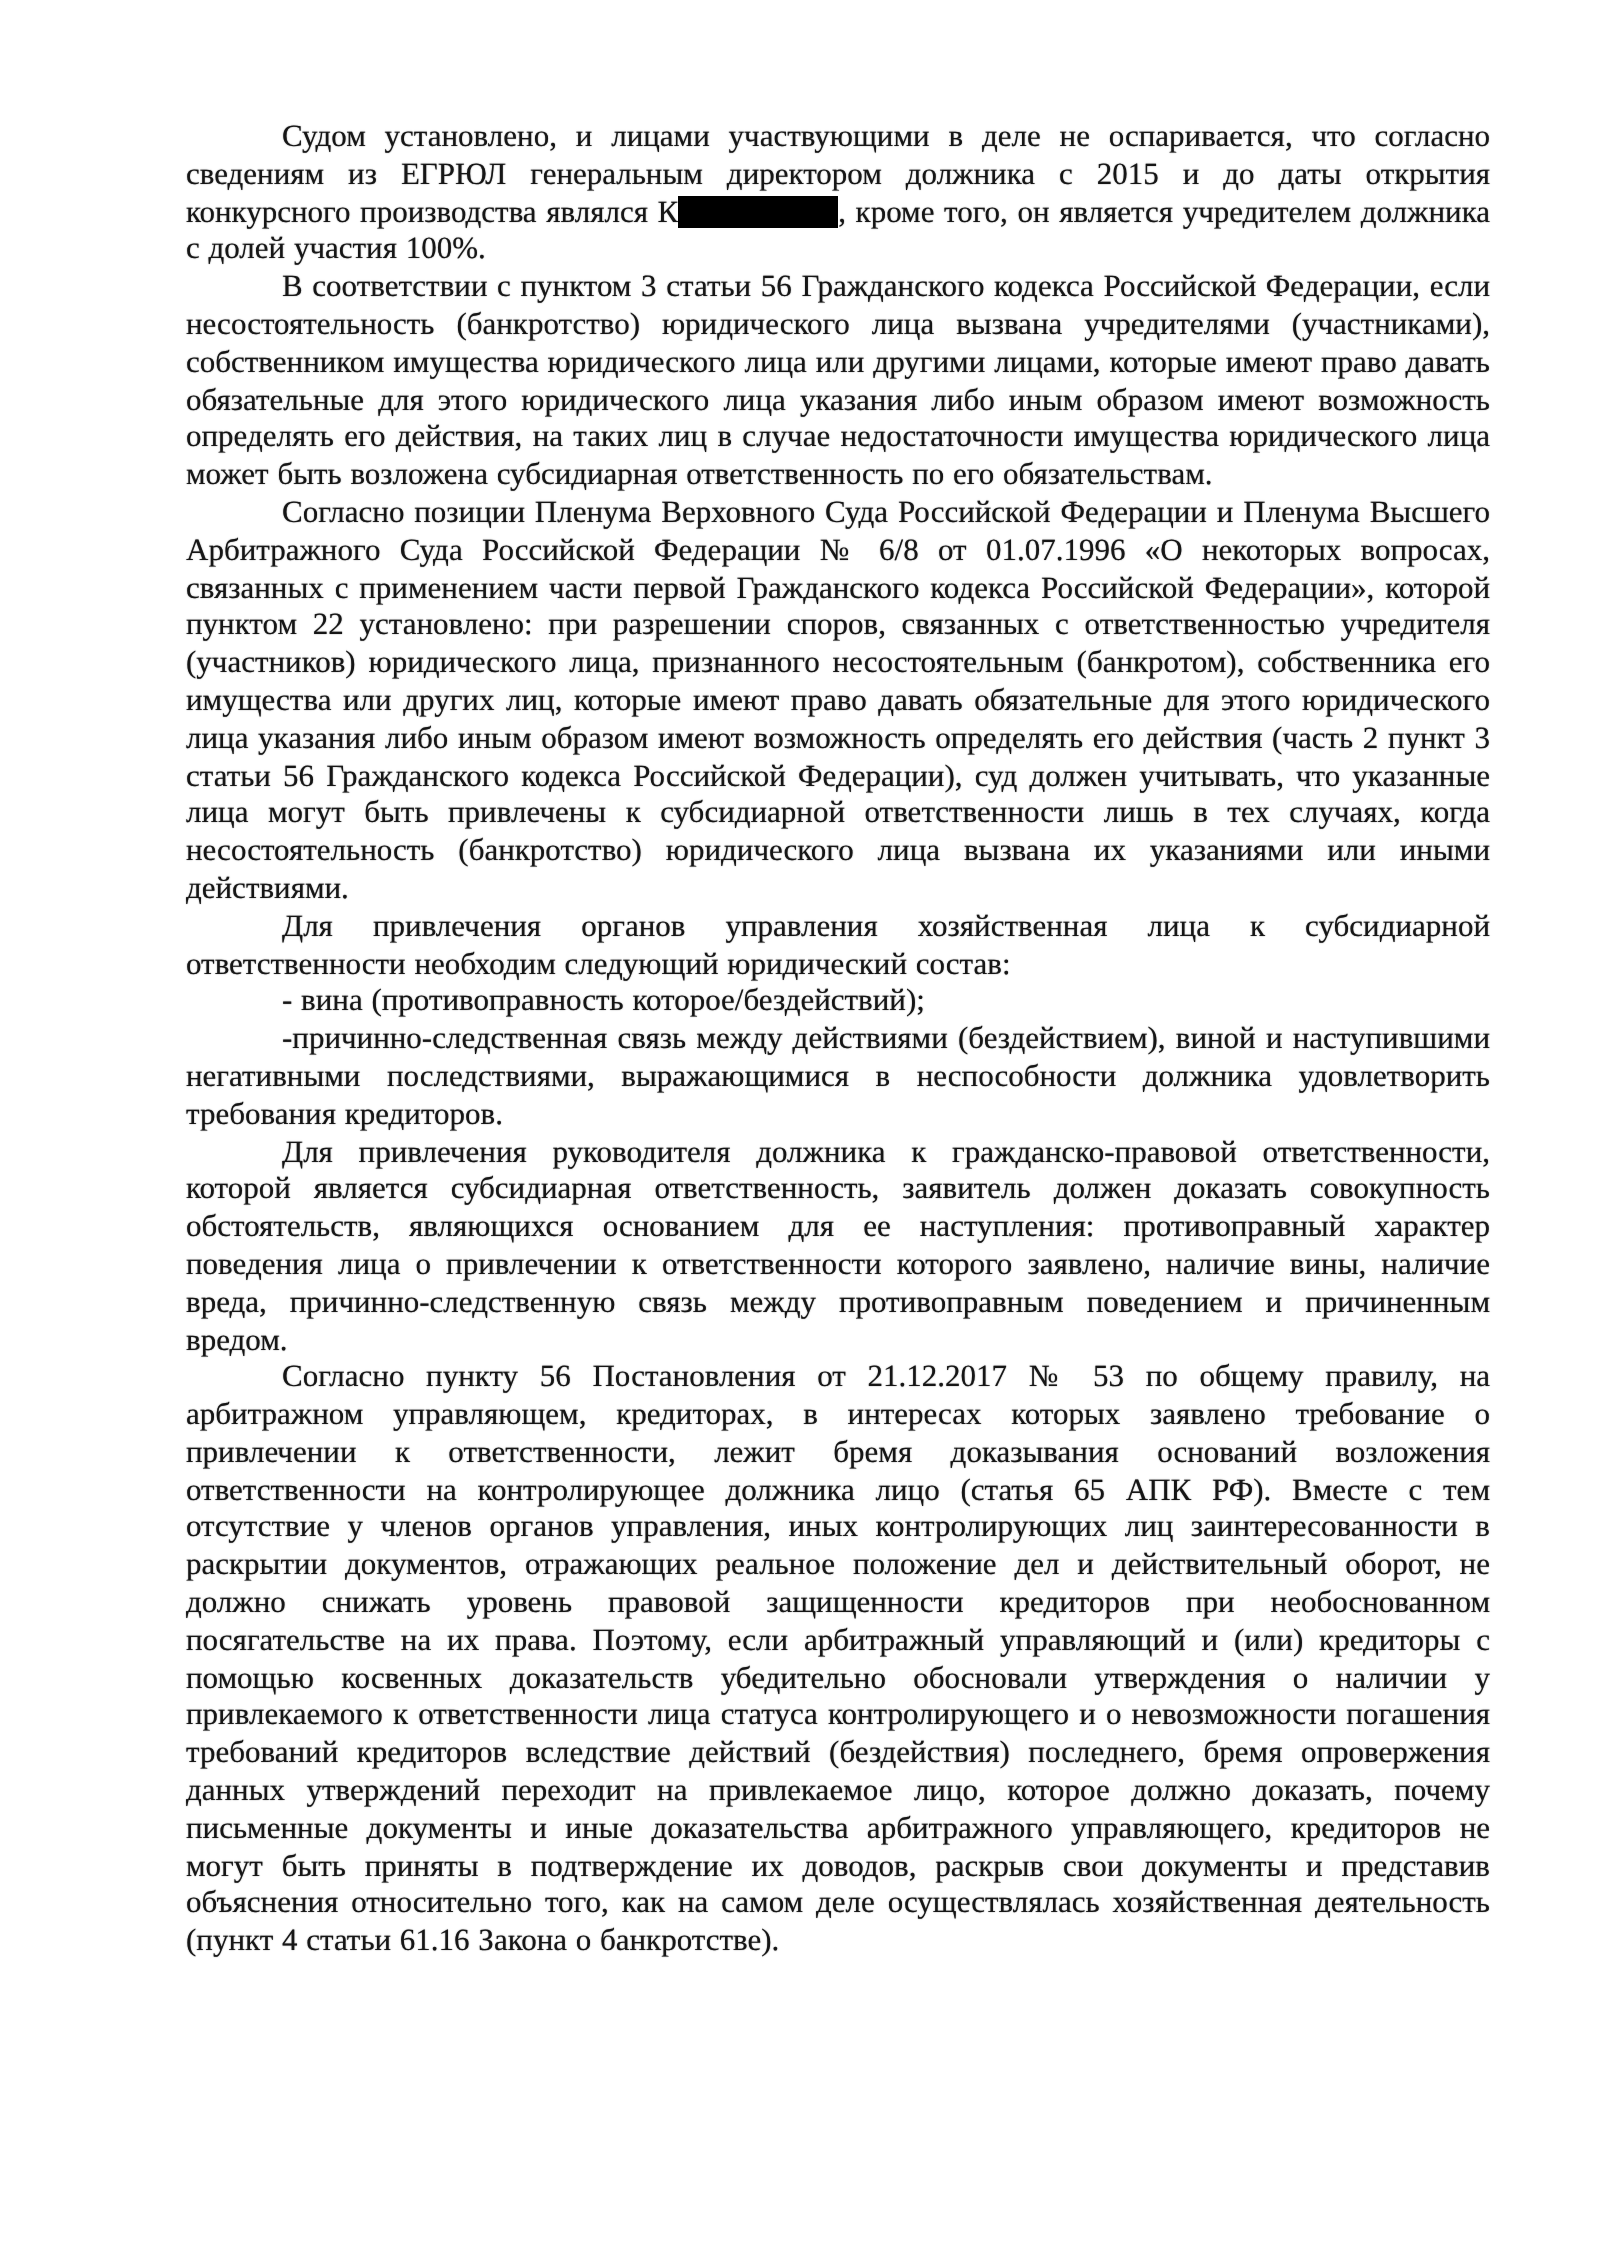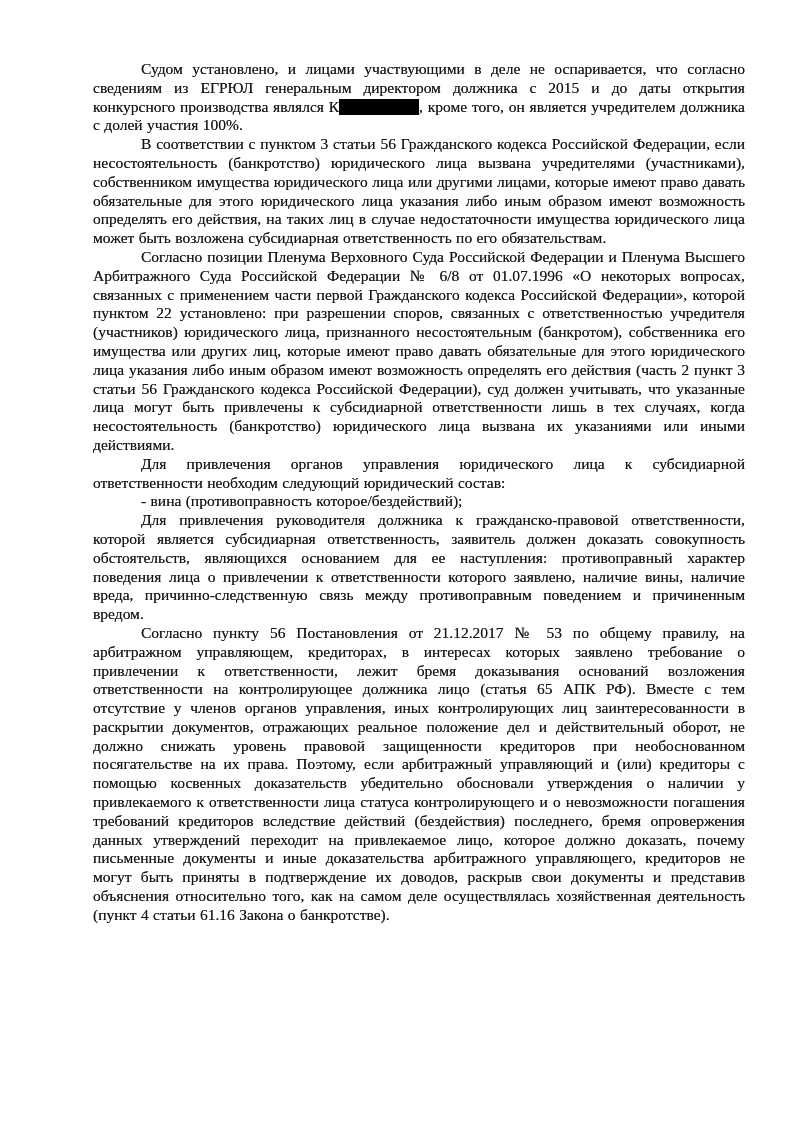--- a/index.html
+++ b/index.html
@@ -49,18 +49,19 @@
   }
 </style>
 </head>
 <body>
 
 <div class="page">
   <main class="page-text" style="color: rgb(22, 22, 22);">
       <p>Судом установлено, и лицами участвующими в деле не оспаривается, что согласно сведениям из ЕГРЮЛ генеральным директором должника с 2015 и до даты открытия конкурсного производства являлся К<span class="redaction" style="width: 80px; background: rgb(0, 0, 0);"></span>, кроме того, он является учредителем должника с долей участия 100%.</p>
       <p>В соответствии с пунктом 3 статьи 56 Гражданского кодекса Российской Федерации, если несостоятельность (банкротство) юридического лица вызвана учредителями (участниками), собственником имущества юридического лица или другими лицами, которые имеют право давать обязательные для этого юридического лица указания либо иным образом имеют возможность определять его действия, на таких лиц в случае недостаточности имущества юридического лица может быть возложена субсидиарная ответственность по его обязательствам.</p>
       <p>Согласно позиции Пленума Верховного Суда Российской Федерации и Пленума Высшего Арбитражного Суда Российской Федерации № 6/8 от 01.07.1996 «О некоторых вопросах, связанных с применением части первой Гражданского кодекса Российской Федерации», которой пунктом 22 установлено: при разрешении споров, связанных с ответственностью учредителя (участников) юридического лица, признанного несостоятельным (банкротом), собственника его имущества или других лиц, которые имеют право давать обязательные для этого юридического лица указания либо иным образом имеют возможность определять его действия (часть 2 пункт 3 статьи 56 Гражданского кодекса Российской Федерации), суд должен учитывать, что указанные лица могут быть привлечены к субсидиарной ответственности лишь в тех случаях, когда несостоятельность (банкротство) юридического лица вызвана их указаниями или иными действиями.</p>
-      <p>Для привлечения органов управления юридического лица к субсидиарной ответственности необходим следующий юридический состав:</p>
+      <p>Для привлечения органов управления хозяйственная лица к субсидиарной ответственности необходим следующий юридический состав:</p>
       <p>- вина (противоправность которое/бездействий);</p>
+      <p>-причинно-следственная связь между действиями (бездействием), виной и наступившими негативными последствиями, выражающимися в неспособности должника удовлетворить требования кредиторов.</p>
       <p>Для привлечения руководителя должника к гражданско-правовой ответственности, которой является субсидиарная ответственность, заявитель должен доказать совокупность обстоятельств, являющихся основанием для ее наступления: противоправный характер поведения лица о привлечении к ответственности которого заявлено, наличие вины, наличие вреда, причинно-следственную связь между противоправным поведением и причиненным вредом.</p>
       <p>Согласно пункту 56 Постановления от 21.12.2017 № 53 по общему правилу, на арбитражном управляющем, кредиторах, в интересах которых заявлено требование о привлечении к ответственности, лежит бремя доказывания оснований возложения ответственности на контролирующее должника лицо (статья 65 АПК РФ). Вместе с тем отсутствие у членов органов управления, иных контролирующих лиц заинтересованности в раскрытии документов, отражающих реальное положение дел и действительный оборот, не должно снижать уровень правовой защищенности кредиторов при необоснованном посягательстве на их права. Поэтому, если арбитражный управляющий и (или) кредиторы с помощью косвенных доказательств убедительно обосновали утверждения о наличии у привлекаемого к ответственности лица статуса контролирующего и о невозможности погашения требований кредиторов вследствие действий (бездействия) последнего, бремя опровержения данных утверждений переходит на привлекаемое лицо, которое должно доказать, почему письменные документы и иные доказательства арбитражного управляющего, кредиторов не могут быть приняты в подтверждение их доводов, раскрыв свои документы и представив объяснения относительно того, как на самом деле осуществлялась хозяйственная деятельность (пункт 4 статьи 61.16 Закона о банкротстве).</p>
     </main>
 </div>
 
 </body></html>

